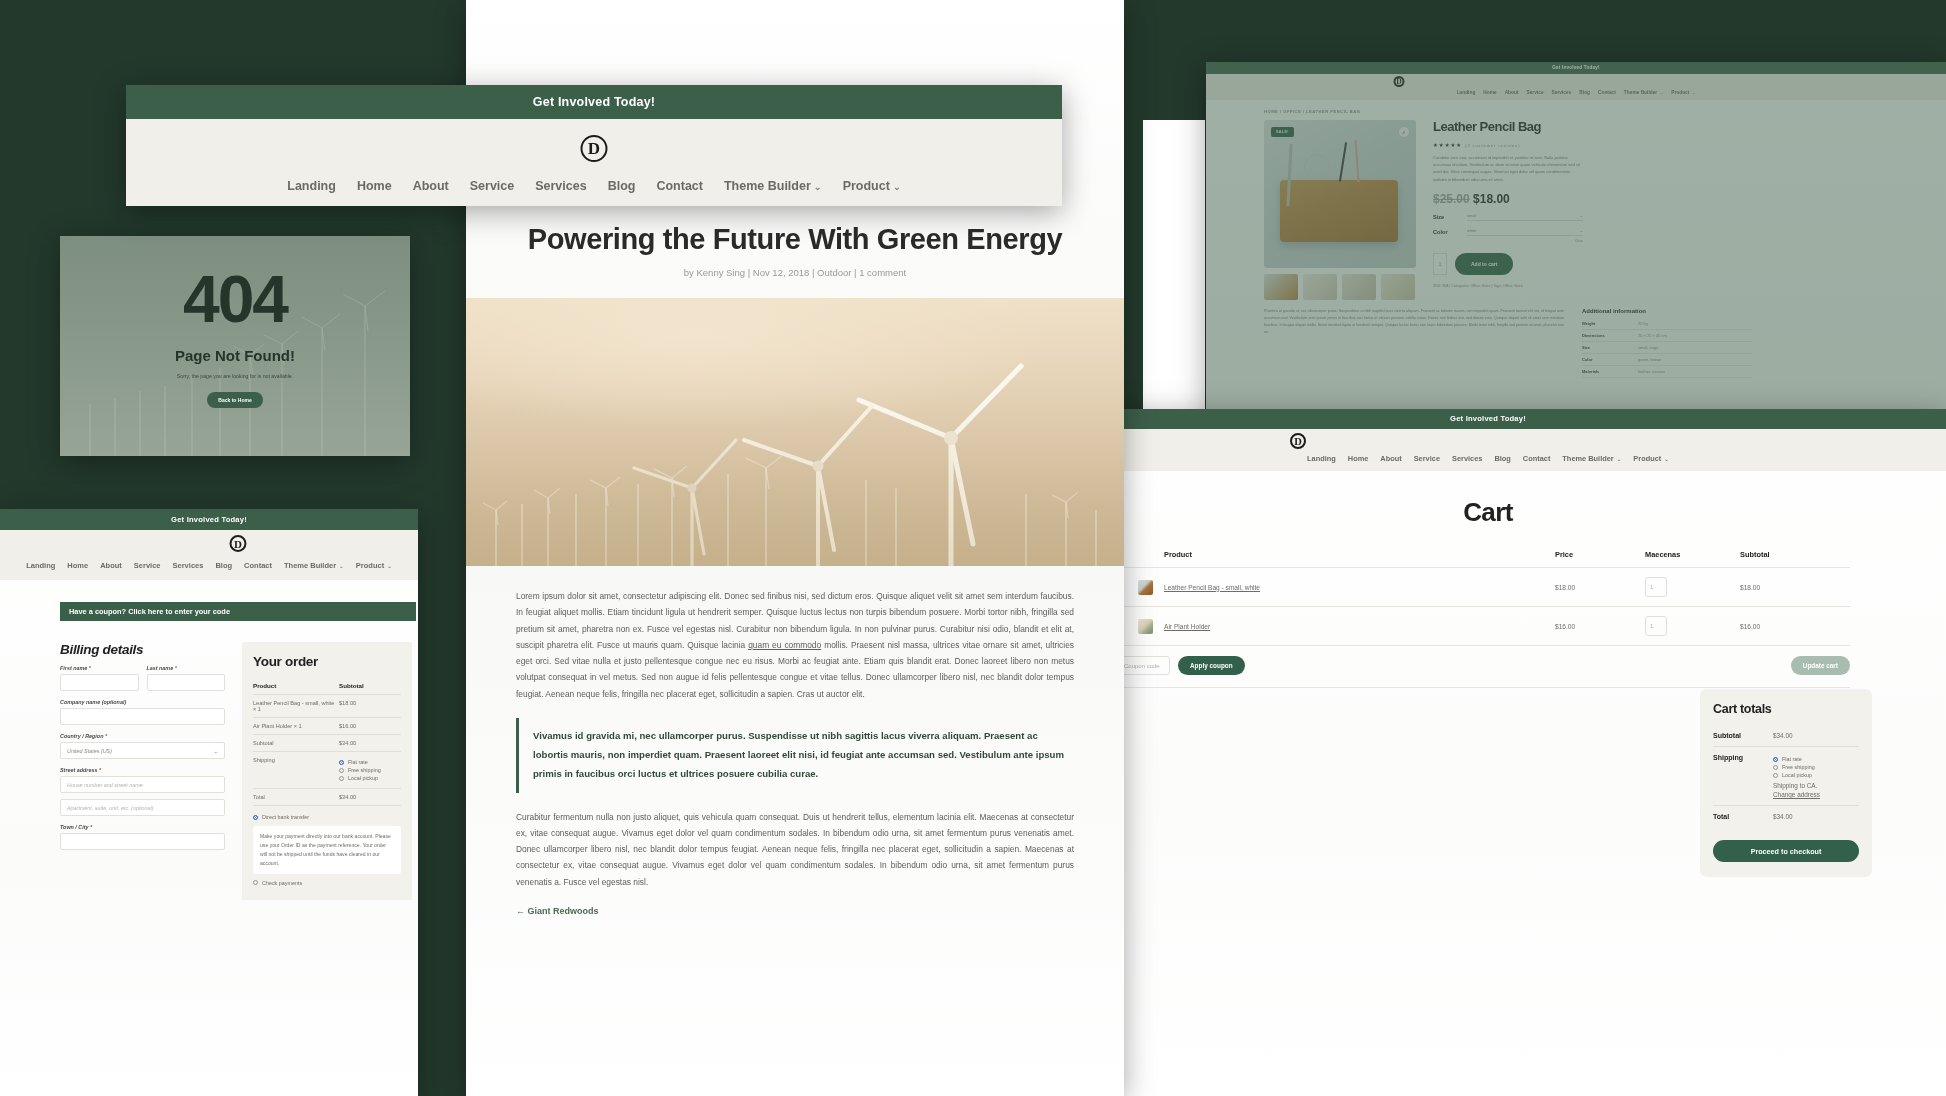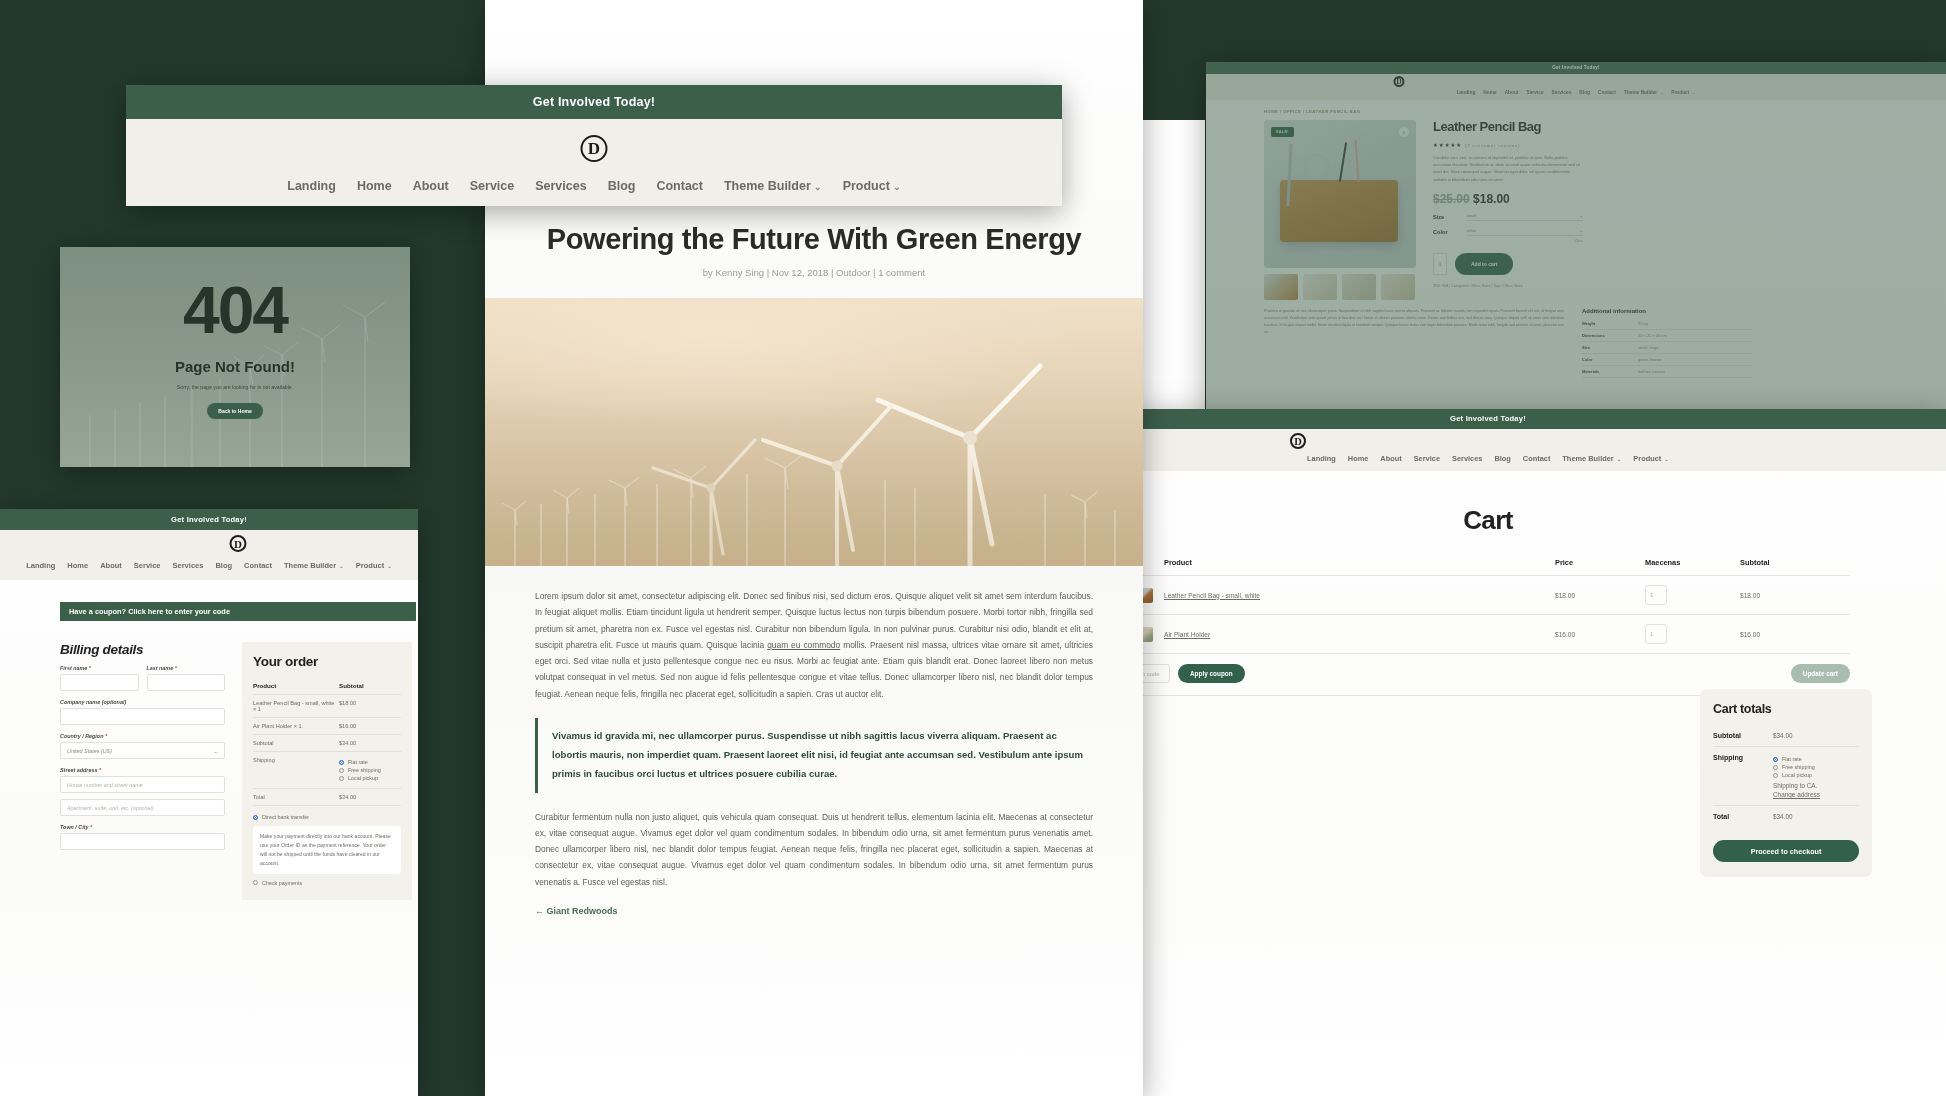--- a/index.html
+++ b/index.html
@@ -24,21 +24,21 @@
   .logo-d {
     display: inline-flex; align-items: center; justify-content: center;
     border-radius: 50%; border: 2px solid #1c1c1c; color: #1c1c1c;
     font-weight: 700; font-family: "Liberation Serif", serif;
   }
   .navlist { display: flex; justify-content: center; align-items: center; color: #6b6b66; }
   .navlist span { font-weight: 700; white-space: nowrap; }
   .caret { font-size: .75em; opacity: .8; margin-left: 3px; }
 
   
-  #post-panel { left: 485px; top: 0; width: 658px; height: 1096px;
+  #post-panel { left: 466px; top: 0; width: 658px; height: 1096px;
     background: linear-gradient(180deg,#ffffff 0%,#f7f7f5 45%,#ffffff 100%); }
   #post-panel .post-title {
     font-size: 29px; font-weight: 700; color: #2b2b2b; text-align: center;
     line-height: 1.18; letter-spacing: -.4px; padding: 0 60px;
   }
   #post-panel .byline { text-align: center; font-size: 9.5px; color: #9a9a9a; margin-top: 11px; }
   .hero-photo {
     position: relative; height: 268px; margin: 20px 0 0 0; overflow: hidden;
     background:
       radial-gradient(ellipse 90% 60% at 35% 12%, #f3e4cd 0%, rgba(243,228,205,0) 62%),
@@ -60,21 +60,21 @@
 
   
   #header-card { left: 126px; top: 85px; width: 936px; height: 121px; }
   #header-card .announce { height: 34px; line-height: 34px; font-size: 12.5px; }
   #header-card .navwrap { height: 87px; position: relative; }
   #header-card .logo-d { width: 27px; height: 27px; font-size: 17px;
     position: absolute; left: 50%; top: 16px; transform: translateX(-50%); }
   #header-card .navlist { position: absolute; left: 0; right: 0; top: 60px; gap: 21px; font-size: 12.5px; }
 
   
-  #p404 { left: 60px; top: 247px; width: 350px; height: 220px;
+  #p404 { left: 60px; top: 236px; width: 350px; height: 220px;
     background: linear-gradient(180deg,#7d8f80 0%,#8a9a8b 55%,#97a596 100%); }
   #p404 .ghost-turbines { position: absolute; inset: 0; opacity: .33; }
   #p404 .num { text-align: center; font-size: 66px; font-weight: 800; color: #26352a;
     letter-spacing: -2px; margin-top: 25px; position: relative; }
   #p404 .sub { text-align: center; font-size: 15px; font-weight: 700; color: #26352a;
     margin-top: 10px; position: relative; }
   #p404 .note { text-align: center; font-size: 5.2px; color: #3a4a3d; margin-top: 9px; position: relative; }
   #p404 .btn { display: block; width: 56px; margin: 13px auto 0; height: 16px; line-height: 16px;
     border-radius: 9px; background: #3c5f4a; color: #fff; font-size: 5px; font-weight: 700;
     text-align: center; position: relative; }
@@ -116,21 +116,21 @@
 
   
   #cart { left: 1030px; top: 409px; width: 916px; height: 687px;
     background: linear-gradient(180deg,#ffffff 0%,#fcfcfb 55%,#ffffff 100%); }
   #cart .announce { height: 20px; line-height: 20px; font-size: 7.6px; }
   #cart .navwrap { height: 42px; position: relative; }
   #cart .logo-d { width: 16px; height: 16px; font-size: 10.5px;
     position: absolute; left: 268px; top: 4px; transform: translateX(-50%); }
   #cart .navlist { position: absolute; left: 0; right: 0; top: 25px; gap: 12px; font-size: 7.4px; }
   #cart h1 { text-align: center; font-size: 26px; font-weight: 800; color: #222;
-    letter-spacing: -.6px; margin-top: 34px; }
+    letter-spacing: -.6px; margin-top: 26px; }
   .cart-tbl { width: 732px; margin: 22px 0 0 88px; border-collapse: collapse; }
   .cart-tbl th { font-size: 7.4px; font-weight: 800; color: #222; text-align: left;
     padding: 0 0 8px; border-bottom: 1px solid #e7e5e0; }
   .cart-tbl td { padding: 9px 0; border-bottom: 1px solid #e7e5e0; font-size: 6.6px; color: #6e6c67; }
   .xmark { color: #c8433c; font-size: 8px; font-weight: 700; }
   .thumb { width: 15px; height: 15px; border-radius: 2px; }
   .thumb.bag { background: linear-gradient(135deg,#d9dfe0 0%,#c7ced0 40%,#a9743c 55%,#8a5a2c 100%); }
   .thumb.plant { background: linear-gradient(135deg,#efe7d8 0%,#d9cfb8 45%,#9aa987 70%,#7d8f6b 100%); }
   .plink { color: #6e6c67; text-decoration: underline; }
   .qty { width: 22px; height: 20px; border: 1px solid #e2e0da; border-radius: 3px;

